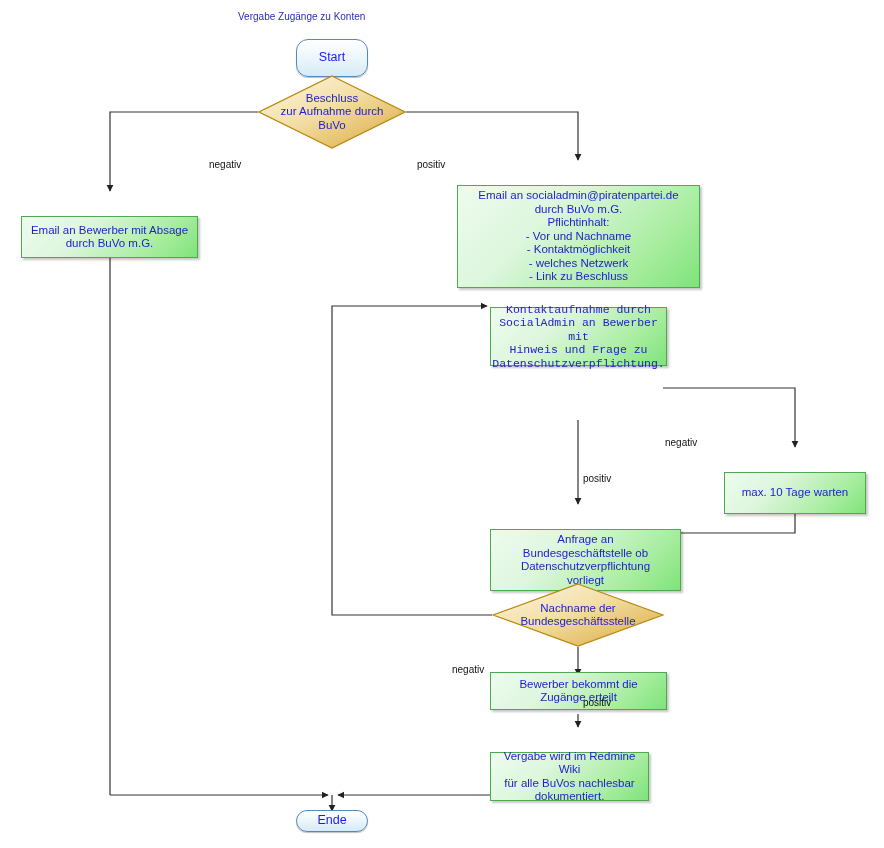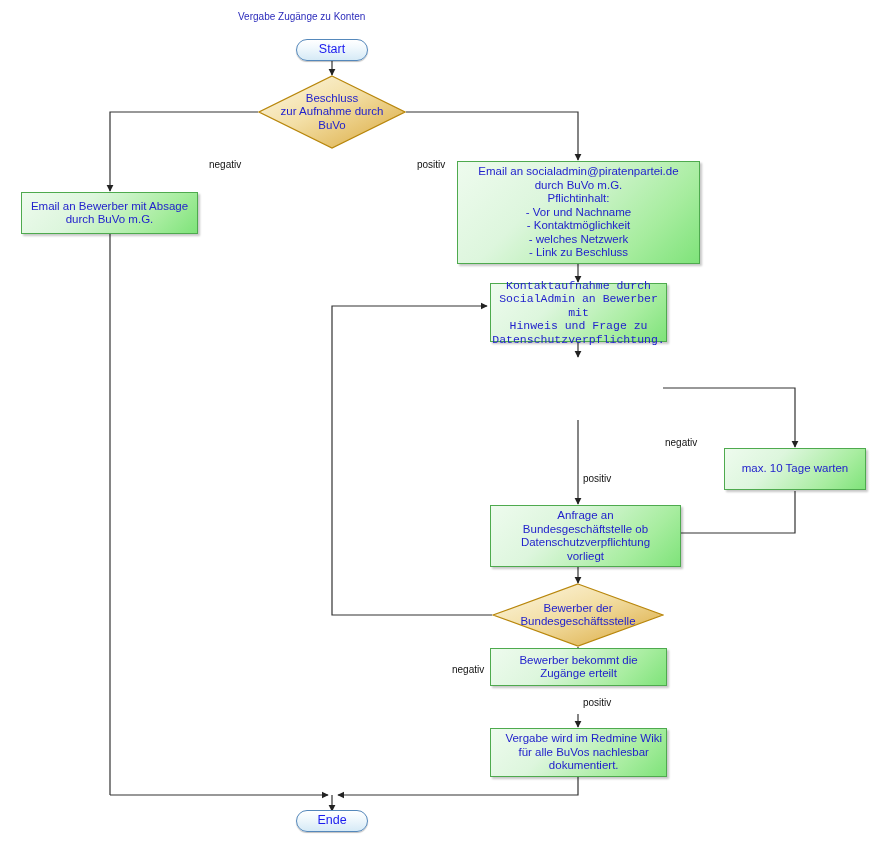--- a/index.html
+++ b/index.html
@@ -59,20 +59,21 @@
     color: #1a1aee;
   }
 
   
   .process {
     border: 1px solid #4eaa4e;
     background: linear-gradient(135deg, #eefbee 0%, #ddf6dd 35%, #a8eda0 75%, #7fe37a 100%);
     box-shadow: 2px 2px 2px rgba(0,0,0,0.22);
     padding: 10px 4px;
     color: #2222cc;
+    margin-top: 24px;
   }
 
   
   .decision {
     background: transparent;
     border: none;
     box-shadow: none;
   }
   .decision .dia-svg {
     position: absolute;
@@ -145,21 +146,21 @@
       <path d="M 578 714 L 578 727" marker-end="url(#arrow)"></path>
 
       <path d="M 578 777 L 578 795 L 338 795" marker-end="url(#arrow)"></path>
 
       <path d="M 332 795 L 332 811" marker-end="url(#arrow)"></path>
     </g>
   </svg>
 
   <div class="diagram-title" style="left:238px; top:11px;">Vergabe Zugänge zu Konten</div>
 
-  <div class="node terminator" style="left:296px; top:39px; width:72px; height:22px;">
+  <div class="node terminator" style="left:296px; top:39px; width:72px; height:38px;">
     <span>Start</span>
   </div>
 
   <div class="node decision" style="left:258px; top:75px; width:148px; height:74px;">
     <svg class="dia-svg" viewBox="0 0 148 74" preserveAspectRatio="none">
       <polygon points="74,1 147,37 74,73 1,37" fill="url(#diaGrad)" stroke="#b8860b" stroke-width="1.2"></polygon>
     </svg>
     <span class="dia-label" style="white-space:pre-line;">Beschluss
 zur Aufnahme durch
 BuVo</span>
@@ -200,32 +201,32 @@
     <span style="white-space:pre-line;">Anfrage an
 Bundesgeschäftstelle ob
 Datenschutzverpflichtung
 vorliegt</span>
   </div>
 
   <div class="node decision" style="left:492px; top:583px; width:172px; height:64px;">
     <svg class="dia-svg" viewBox="0 0 172 64" preserveAspectRatio="none">
       <polygon points="86,1 171,32 86,63 1,32" fill="url(#diaGrad)" stroke="#b8860b" stroke-width="1.2"></polygon>
     </svg>
-    <span class="dia-label" style="white-space:pre-line;">Bewerber der
+    <span class="dia-label" style="white-space:pre-line;">Nachname der
 Bundesgeschäftsstelle</span>
   </div>
   <div class="edge-label" style="left:452px; top:620px;">negativ</div>
   <div class="edge-label" style="left:583px; top:653px;">positiv</div>
 
   <div class="node process" style="left:490px; top:648px; width:177px; height:38px;">
     <span style="white-space:pre-line;">Bewerber bekommt die
 Zugänge erteilt</span>
   </div>
 
-  <div class="node process" style="left:490px; top:728px; width:177px; height:49px;justify-content:flex-end;">
+  <div class="node process" style="left:490px; top:728px; width:159px; height:49px;">
     <span style="white-space:pre-line;">Vergabe wird im Redmine Wiki
 für alle BuVos nachlesbar
 dokumentiert.</span>
   </div>
 
   <div class="node terminator" style="left:296px; top:810px; width:72px; height:22px;">
     <span>Ende</span>
   </div>
 
 </div>

